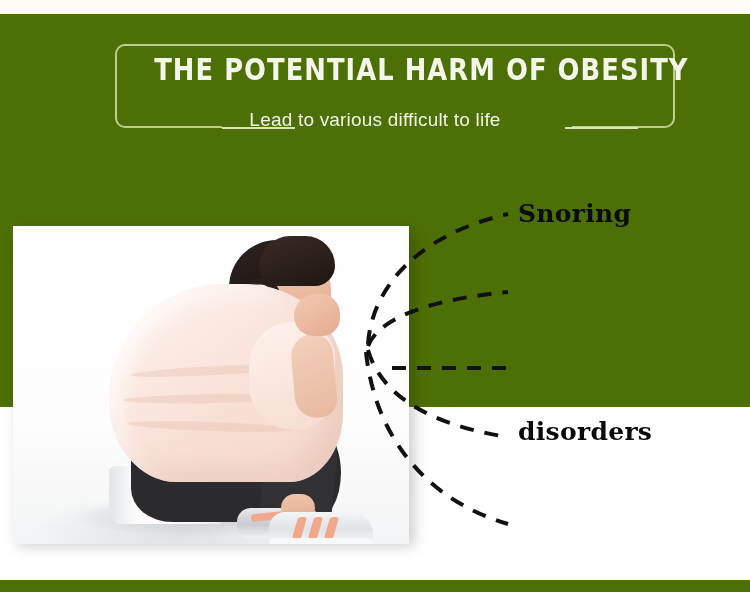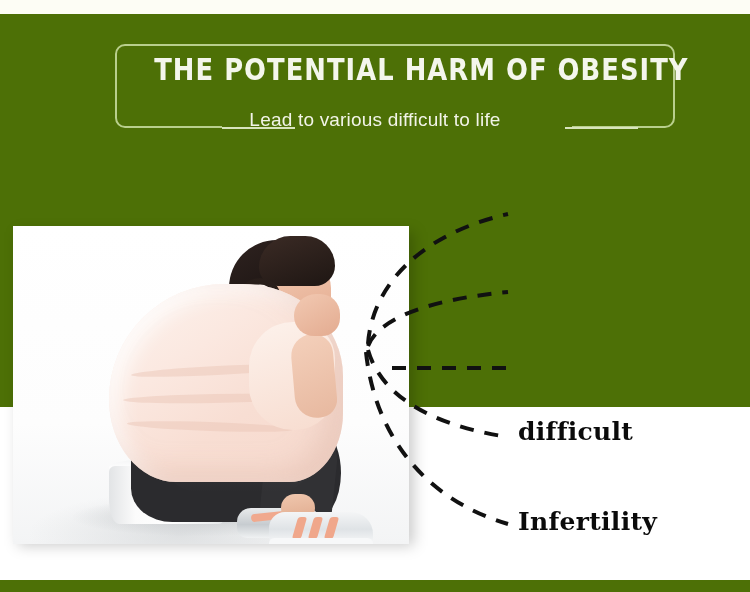--- a/index.html
+++ b/index.html
@@ -373,22 +373,22 @@
   </div>
 
   <svg class="connectors" viewBox="0 0 750 592" fill="none">
     <path d="M 368 344 C 372 286 420 234 508 214" stroke="#111111" stroke-width="4" stroke-dasharray="14 11" stroke-linecap="butt"></path>
     <path d="M 368 346 C 378 320 424 300 508 292" stroke="#111111" stroke-width="4" stroke-dasharray="14 11" stroke-linecap="butt"></path>
     <path d="M 392 368 L 508 368" stroke="#111111" stroke-width="4" stroke-dasharray="14 11" stroke-linecap="butt"></path>
     <path d="M 368 350 C 380 392 424 424 508 437" stroke="#111111" stroke-width="4" stroke-dasharray="14 11" stroke-linecap="butt"></path>
     <path d="M 366 352 C 374 430 420 498 508 524" stroke="#111111" stroke-width="4" stroke-dasharray="14 11" stroke-linecap="butt"></path>
   </svg>
 
+  <div class="label lbl-snoring">Snoring</div>
 
 
 
   <div class="label lbl-psych two-line">
-    <div>difficult</div>
+    <div>disorders</div>
   </div>
 
-  <div class="label lbl-infertility">Infertility</div>
 
 </div>
 
 </body></html>

